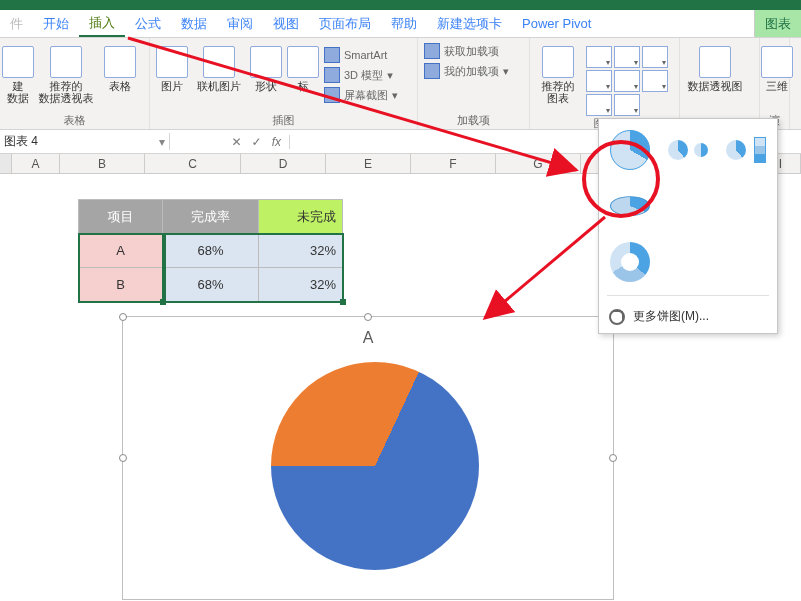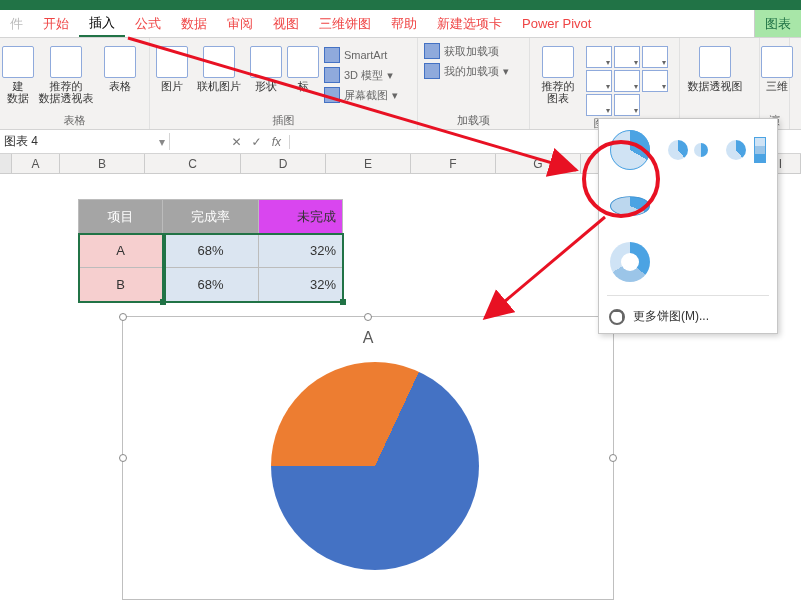--- a/index.html
+++ b/index.html
@@ -1,22 +1,22 @@
 <!DOCTYPE html>
 <html><head>
 <meta charset="utf-8">
 <style>
   *{box-sizing:border-box;margin:0;padding:0;font-family:"Microsoft YaHei",Arial,sans-serif;}
   body{background:#fff;width:801px;height:601px;position:relative;overflow:hidden;color:#333;}
   
   .titlebar{height:10px;background:#217346;}
   
   .tabs{display:flex;align-items:center;height:28px;background:#fff;border-bottom:1px solid #d4d4d4;padding-left:0;font-size:13px;}
-  .tab{padding:0 10px;height:100%;display:flex;align-items:center;color:#ef4444;cursor:pointer;}
-  .tab.active{color:#000000;border-bottom:2px solid #217346;font-weight:500;}
+  .tab{padding:0 10px;height:100%;display:flex;align-items:center;color:#3b82f6;cursor:pointer;}
+  .tab.active{color:#4d7c0f;border-bottom:2px solid #217346;font-weight:500;}
   .tab.context{background:#a8e6a8;color:#217346;margin-left:auto;border-left:1px solid #ccc;}
   
   .ribbon{display:flex;height:92px;background:#f3f2f1;border-bottom:1px solid #d4d4d4;}
   .group{border-right:1px solid #e1e1e1;padding:4px 4px 0 4px;display:flex;flex-direction:column;}
   .group-body{flex:1;display:flex;align-items:flex-start;gap:4px;}
   .group-label{height:16px;font-size:11px;color:#666;text-align:center;}
   .bigbtn{width:44px;display:flex;flex-direction:column;align-items:center;gap:2px;font-size:11px;color:#333;cursor:pointer;padding-top:4px;}
   .bigbtn .ico{width:32px;height:32px;border:1px solid #8faadc;background:#fff;border-radius:2px;position:relative;}
   .bigbtn .lbl{text-align:center;line-height:12px;}
   .smallstack{display:flex;flex-direction:column;gap:2px;text-align:center;}
@@ -35,21 +35,21 @@
   
   .colhdr{display:flex;height:20px;background:#f3f2f1;font-size:12px;}
   .rowhead-space{width:30px;border-right:1px solid #ccc;border-bottom:1px solid #ccc;background:#e8e8e8;}
   .ch{flex:0 0 85px;border-right:1px solid #ccc;border-bottom:1px solid #ccc;text-align:center;line-height:20px;color:#555;}
   
   .sheet{position:relative;background:#fff;}
   
   .datatbl{position:absolute;left:78px;top:25px;font-size:13px;border-collapse:collapse;}
   .datatbl th,.datatbl td{border:1px solid #bcbcbc;height:34px;text-align:center;}
   .datatbl th{background:#a5a5a5;color:#fff;font-weight:500;}
-  .datatbl th:nth-child(3){background:#d946ef;color:#333;font-weight:400;font-family:Liberation Mono, monospace;}
+  .datatbl th:nth-child(3){background:#bef264;color:#333;font-weight:400;font-family:Liberation Mono, monospace;}
   .datatbl .c1{width:84px;}
   .datatbl .c2{width:96px;}
   .datatbl .c3{width:84px;text-align:right;padding-right:6px;}
   .datatbl tr.dr .c1{background:#f6cfcf;}
   .datatbl tr.dr .c2,.datatbl tr.dr .c3{background:#dbe5f1;}
   .sel-outline{position:absolute;border:2px solid #217346;pointer-events:none;}
   .sel1{left:78px;top:59px;width:86px;height:70px;}
   .sel2{left:164px;top:59px;width:180px;height:70px;}
   .sel-handle{position:absolute;width:6px;height:6px;background:#217346;}
   
@@ -89,21 +89,21 @@
 <div class="titlebar"></div>
 
 <div class="tabs">
   <div class="tab" style="color:#bbb">件</div>
   <div class="tab">开始</div>
   <div class="tab active">插入</div>
   <div class="tab">公式</div>
   <div class="tab">数据</div>
   <div class="tab">审阅</div>
   <div class="tab">视图</div>
-  <div class="tab">三维饼图</div>
+  <div class="tab">页面布局</div>
   <div class="tab">帮助</div>
   <div class="tab">新建选项卡</div>
   <div class="tab">Power Pivot</div>
   <div class="tab context">图表</div>
 </div>
 
 <div class="ribbon">
 
   <div class="group" style="width:150px">
     <div class="group-body">

